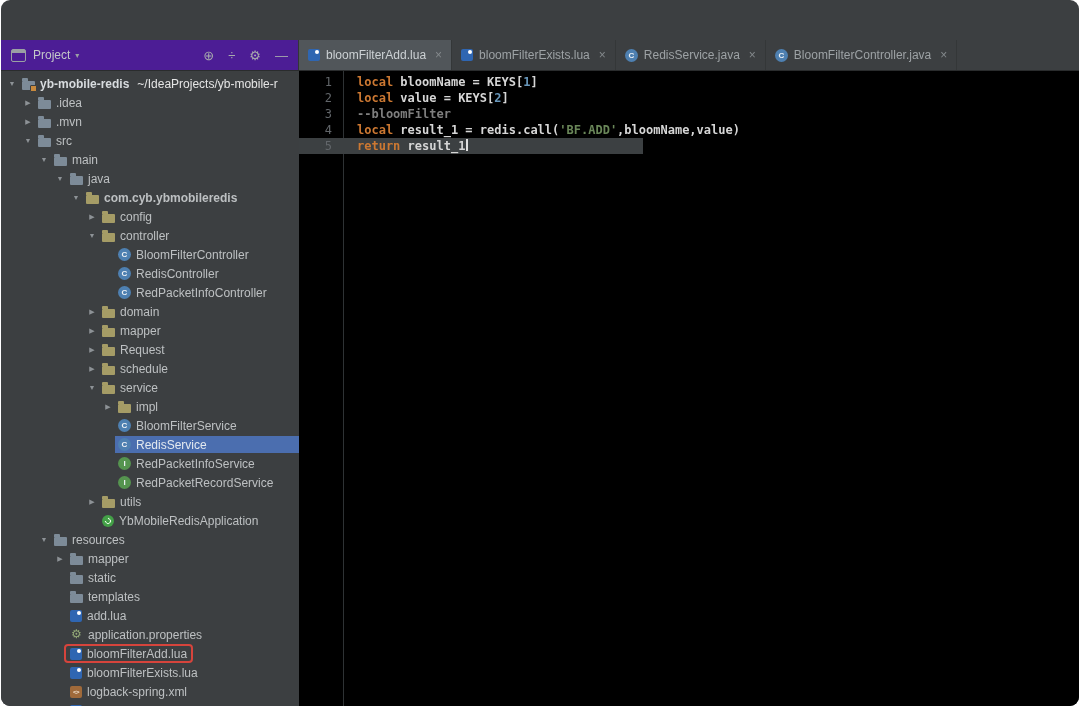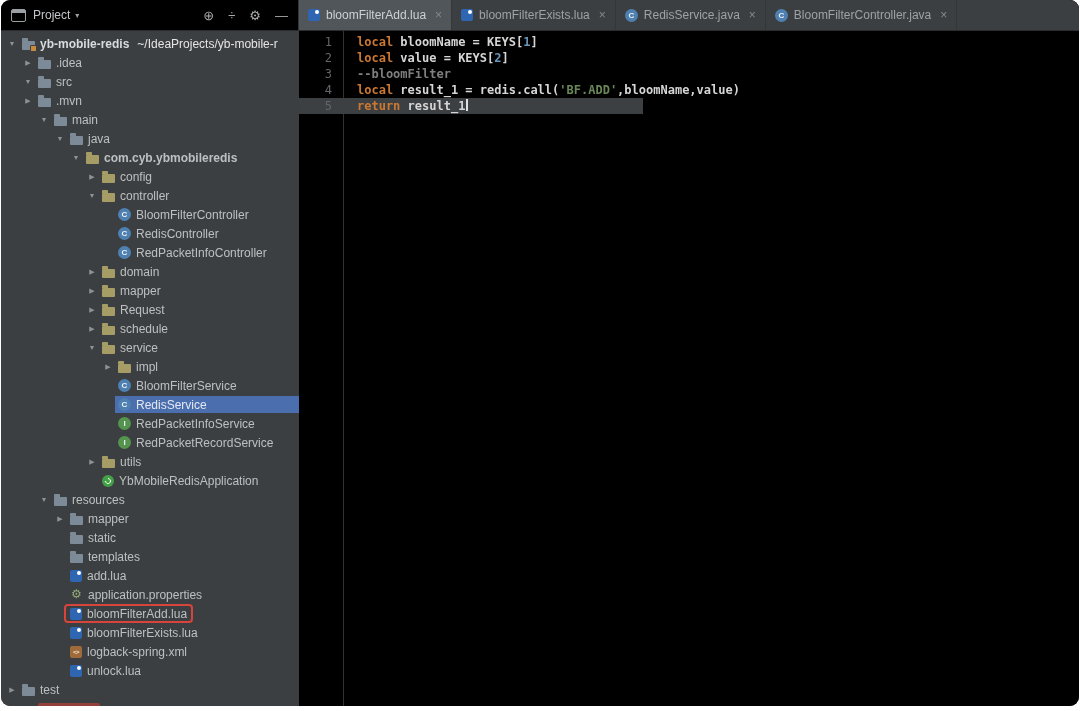--- a/index.html
+++ b/index.html
@@ -5,21 +5,21 @@
   html,body{margin:0;padding:0;}
   body{
     width:1080px;height:711px;background:#ffffff;overflow:hidden;
     font-family:"Liberation Sans", sans-serif;
   }
   .window{
     position:absolute;top:0;left:1px;width:1078px;height:706px;
     border-radius:9px;background:#3c3f41;overflow:hidden;
   }
   
-  .topbar{display:flex;height:30px;border-bottom:1px solid #2a2c2d;background:#000000;}
+  .topbar{display:flex;height:30px;border-bottom:1px solid #2a2c2d;background:#4c1d95;margin-top:40px;}
   .project-toolbar{
     width:298px;flex:none;box-sizing:border-box;display:flex;align-items:center;
     padding:0 10px;border-right:1px solid #333637;
   }
   .project-tool{width:13px;height:11px;border:1px solid #9aa0a4;border-radius:2px;position:relative;margin-right:7px;flex:none;}
   .project-tool::before{content:"";position:absolute;left:0;top:0;right:0;height:3px;background:#9aa0a4;}
   .project-label{color:#c4c7c9;font-size:12px;display:flex;align-items:center;gap:5px;}
   .dd{font-size:8px;color:#9aa0a4;}
   .tb-icons{margin-left:auto;display:flex;gap:14px;align-items:center;}
   .tb-icon{color:#a7abad;font-size:13px;line-height:1;}
@@ -126,31 +126,31 @@
           </span>
         </div>
         <div class="row" style="padding-left: 20px;">
           <span class="arrow">▶</span>
           <span class="content">
             <span class="icon folder"></span>
             <span class="lbl">.idea</span>
           </span>
         </div>
         <div class="row" style="padding-left: 20px;">
+          <span class="arrow">▶</span>
+          <span class="content">
+            <span class="icon folder"></span>
+            <span class="lbl">.mvn</span>
+          </span>
+        </div>
+        <div class="row" style="padding-left: 20px;">
           <span class="arrow">▼</span>
           <span class="content">
             <span class="icon folder"></span>
             <span class="lbl">src</span>
-          </span>
-        </div>
-        <div class="row" style="padding-left: 20px;">
-          <span class="arrow">▶</span>
-          <span class="content">
-            <span class="icon folder"></span>
-            <span class="lbl">.mvn</span>
           </span>
         </div>
         <div class="row" style="padding-left: 36px;">
           <span class="arrow">▼</span>
           <span class="content">
             <span class="icon folder"></span>
             <span class="lbl">main</span>
           </span>
         </div>
         <div class="row" style="padding-left: 52px;">

